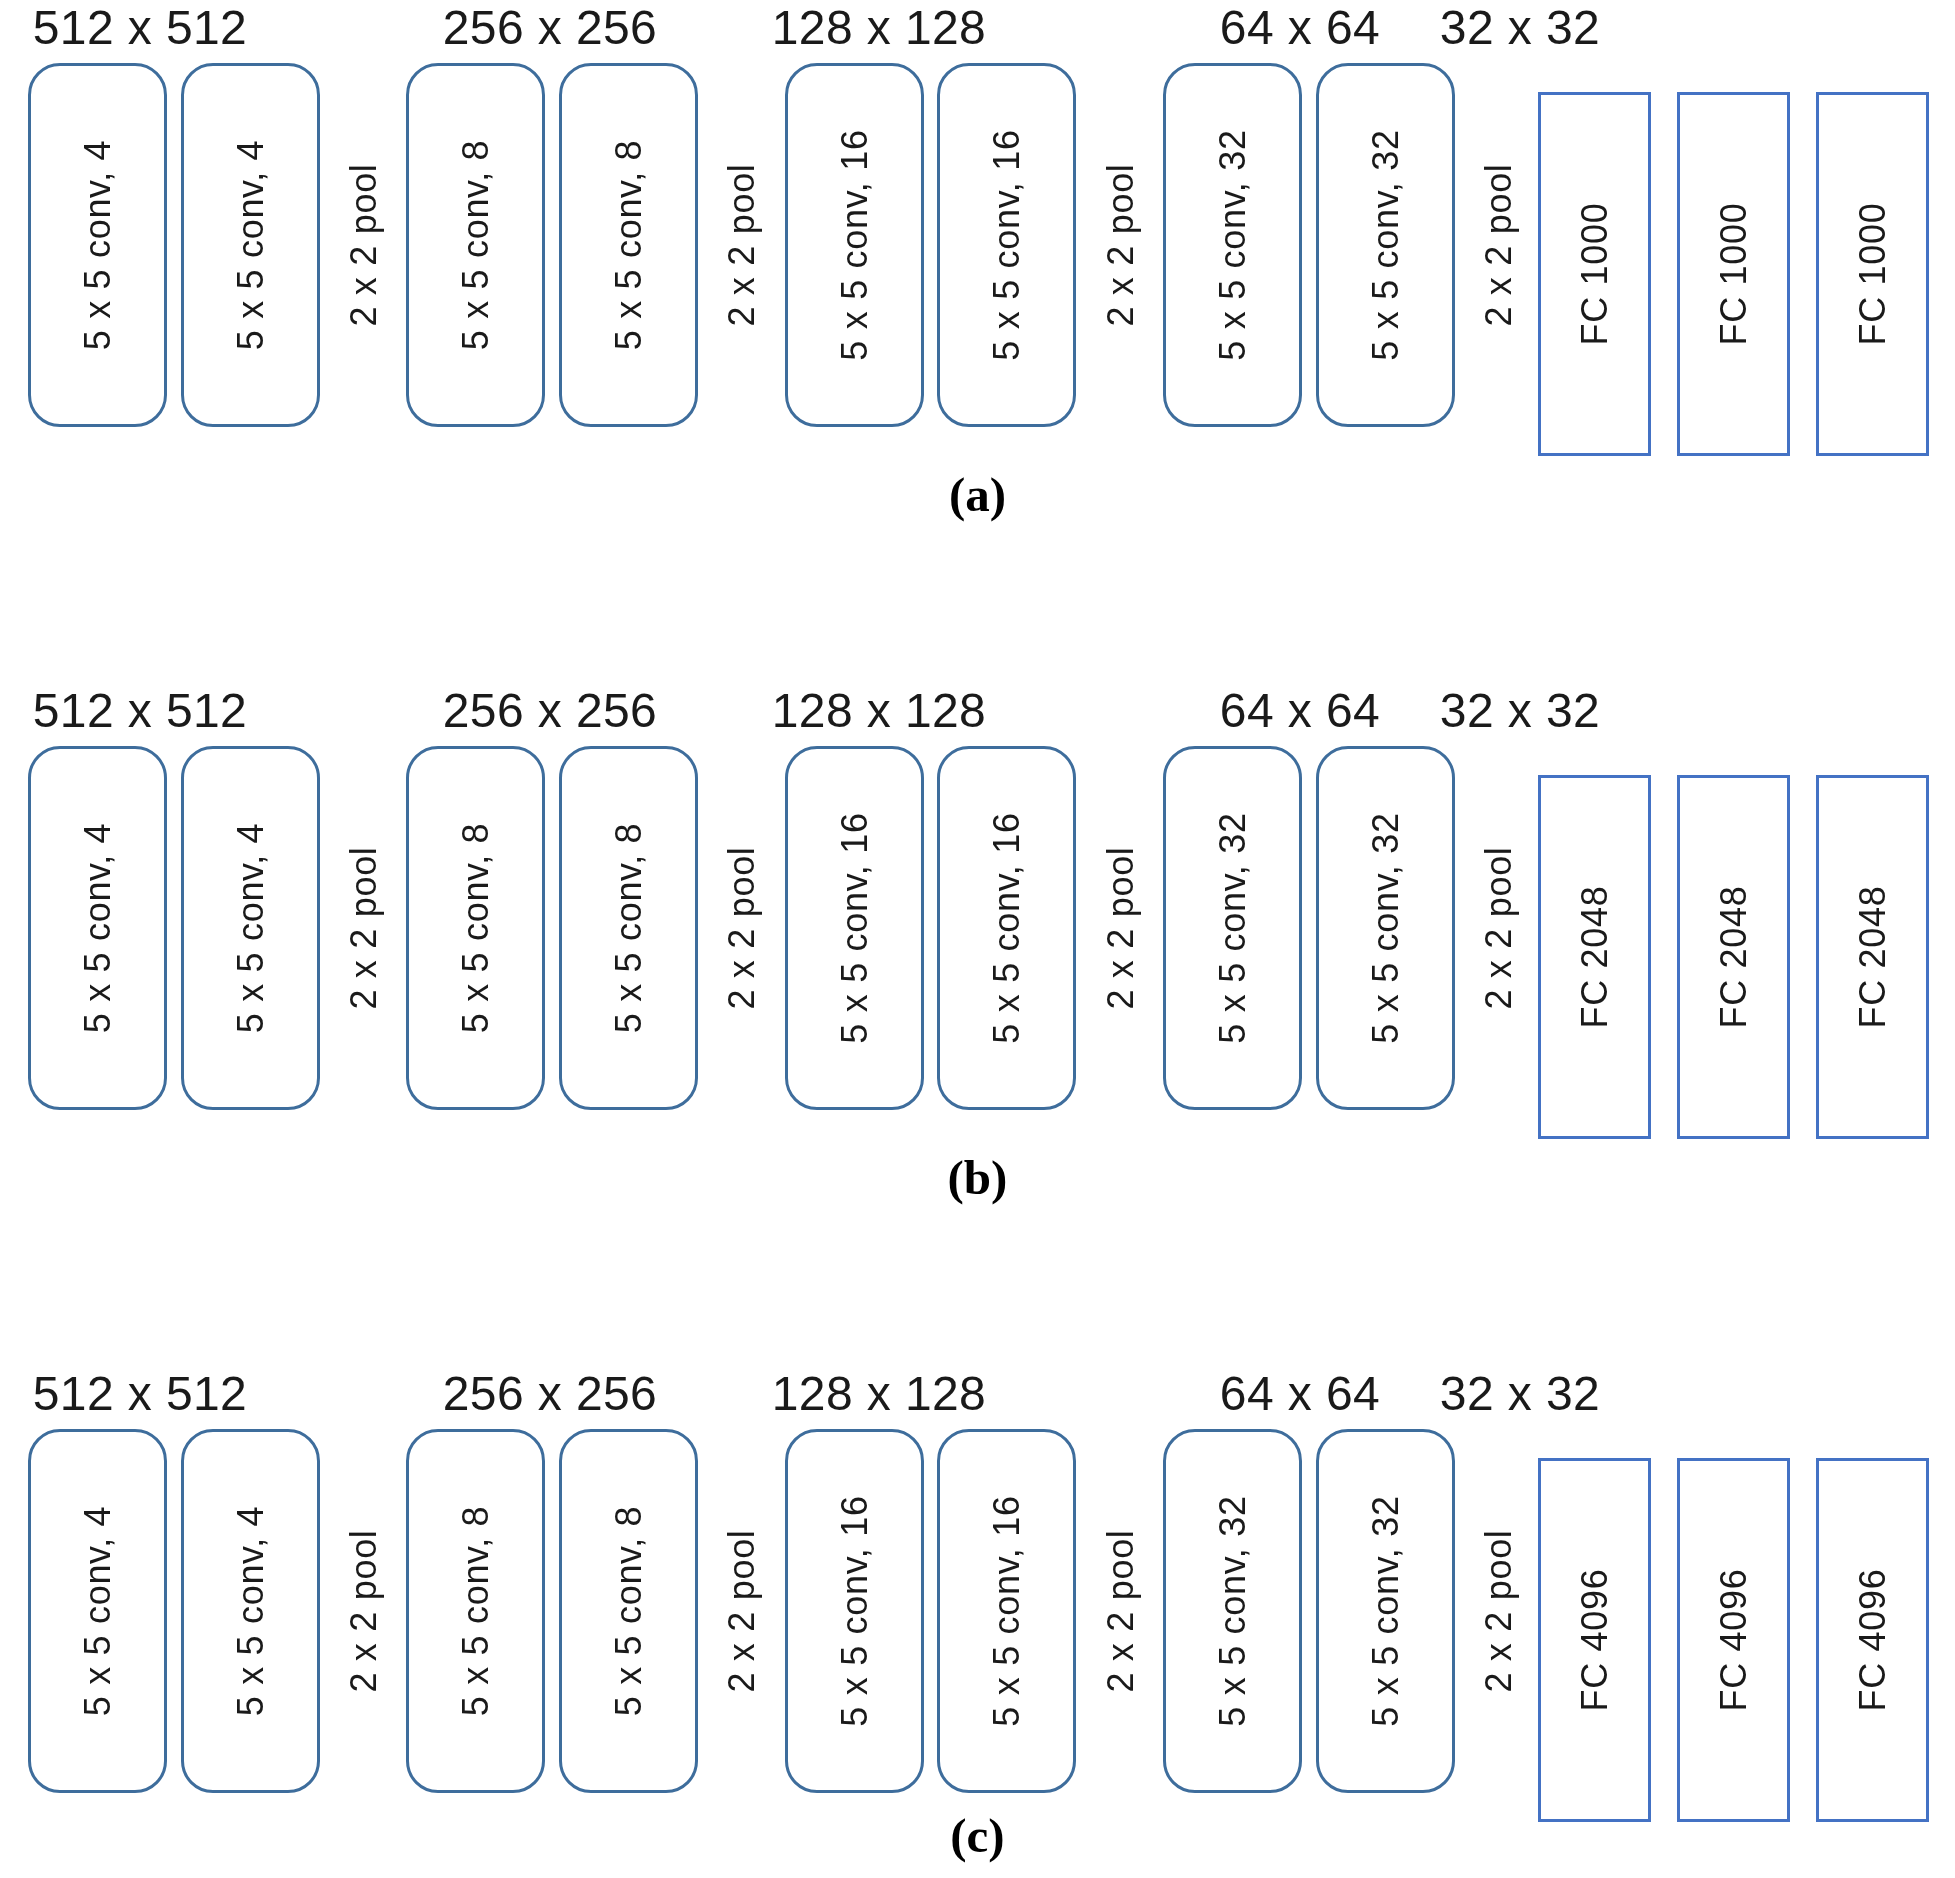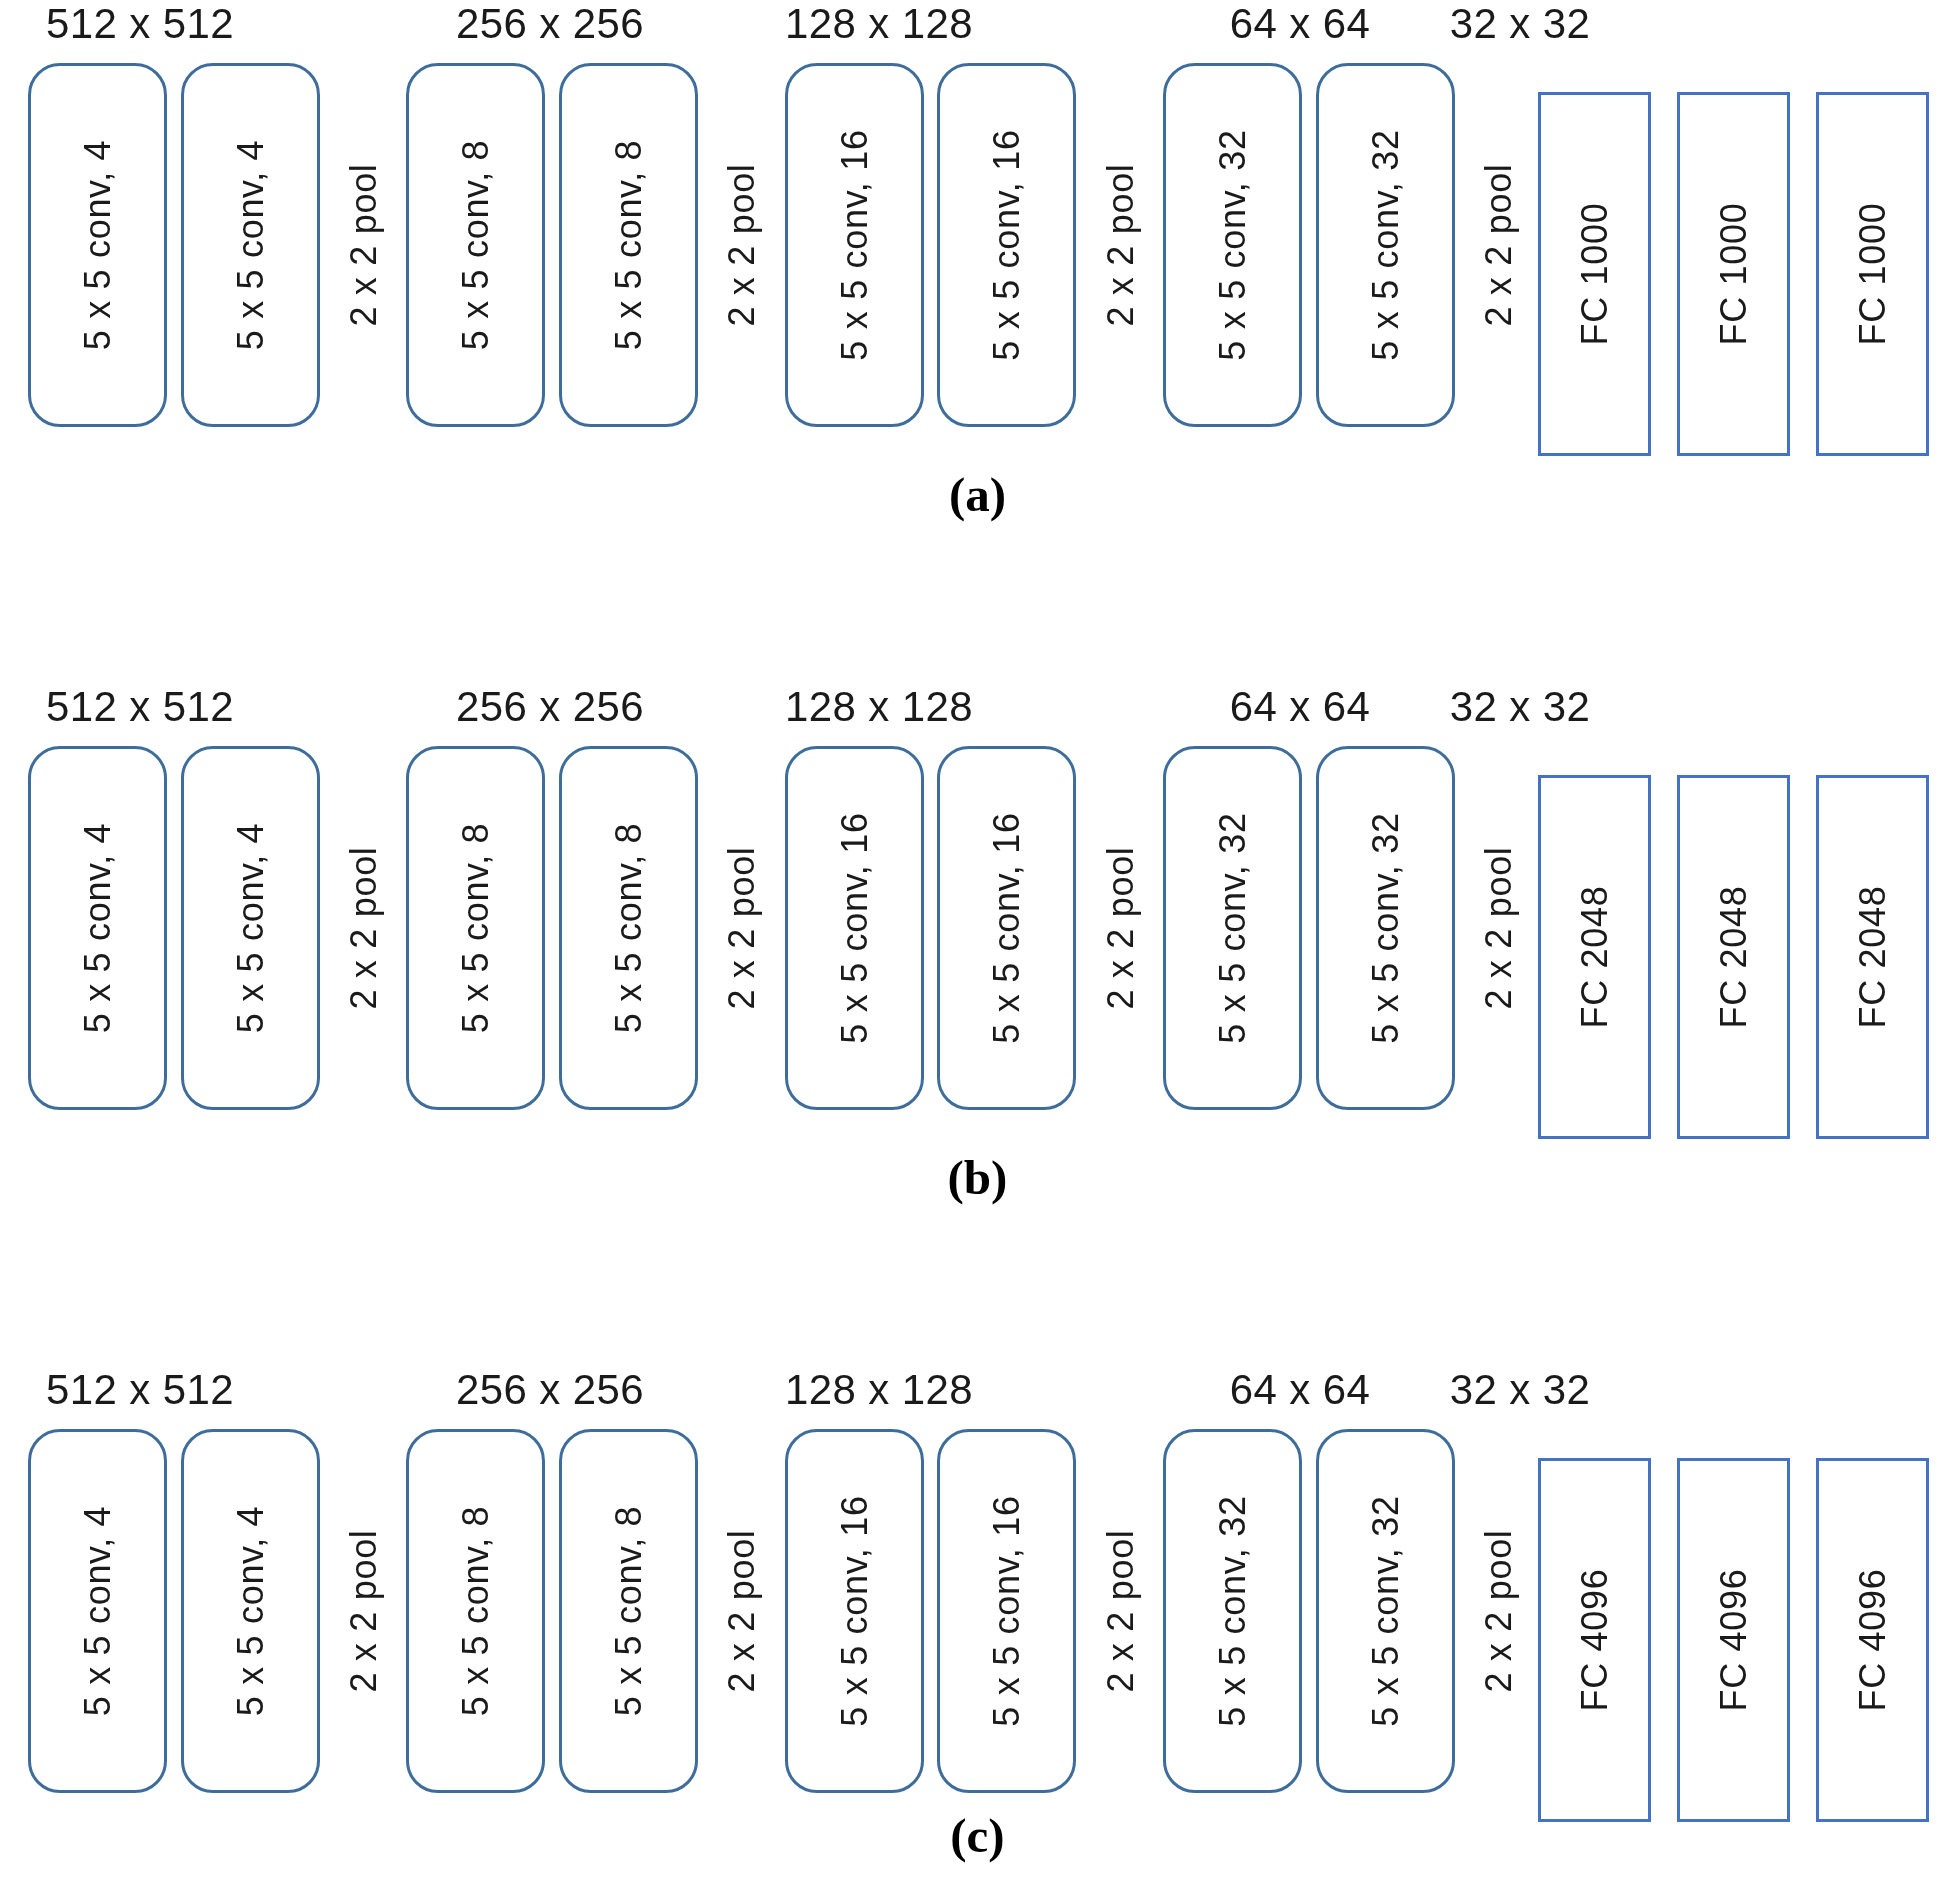--- a/index.html
+++ b/index.html
@@ -22,21 +22,21 @@
   }
 
   
   .size-labels {
     position: relative;
     height: 63px;
   }
   .size-label {
     position: absolute;
     top: 0;
-    font-size: 42px;
+    font-size: 48px;
     font-weight: 400;
     color: #1a1a1a;
     white-space: nowrap;
     letter-spacing: 0.4px;
     font-family: "Liberation Sans", sans-serif;
     transform: translateX(-50%);
   }
 
   
   .blocks {

